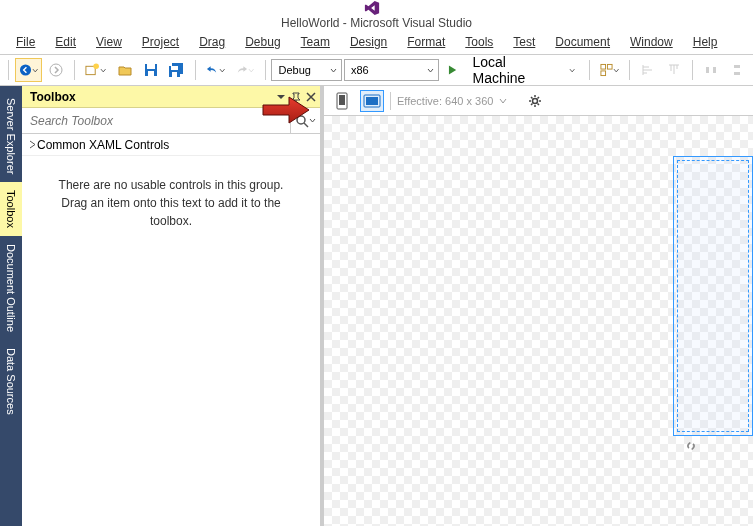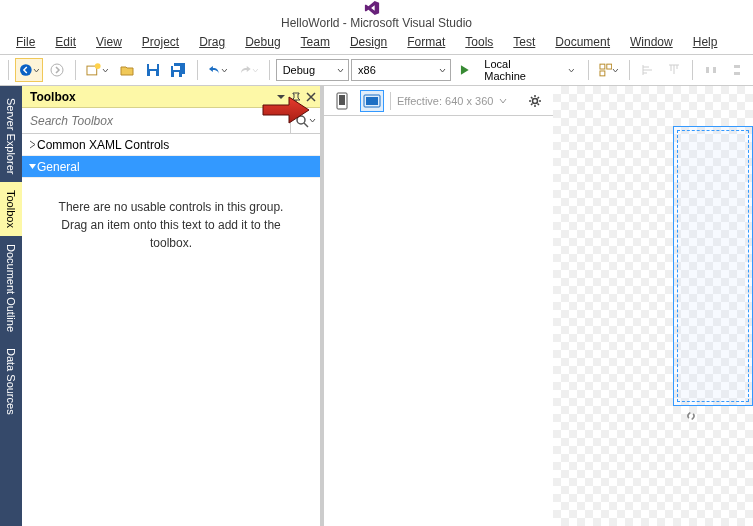--- a/index.html
+++ b/index.html
@@ -6,36 +6,36 @@
   html, body { width: 753px; height: 526px; overflow: hidden; background: #fff; }
   .title-bar { height: 30px; display: flex; align-items: center; padding: 0 8px; font-size: 12px; color: #444; flex-direction: column; }
   .vs-logo { width: 18px; height: 18px; margin-right: 10px; }
   .menu-bar { height: 24px; display: flex; align-items: center; padding: 0 6px; font-size: 12px; color: #333; }
   .menu-bar span { padding: 3px 10px; cursor: default; text-decoration: underline; }
   .toolbar { height: 32px; border-top: 1px solid #ccc; border-bottom: 1px solid #ccc; display: flex; align-items: center; padding: 0 4px; gap: 2px; font-size: 11px; }
   .tb-btn { height: 24px; min-width: 24px; display: flex; align-items: center; justify-content: center; border: 1px solid transparent; padding: 0 3px; }
   .tb-sep { width: 1px; height: 20px; background: #ccc; margin: 0 4px; }
   .tb-select { height: 22px; border: 1px solid #ababab; background: #fff; display: flex; align-items: center; padding: 0 4px 0 6px; font-size: 11px; }
   .tb-select svg { margin-left: 20px; }
-  .run-btn { height: 24px; border: 1px solid transparent; display: flex; align-items: center; padding: 0 6px; gap: 15px; font-size: 11px; }
+  .run-btn { height: 24px; border: 1px solid transparent; display: flex; align-items: center; padding: 0 6px; gap: 15px; font-size: 14px; }
   .main { display: flex; height: calc(526px - 30px - 24px - 32px); }
   .side-tabs { width: 22px; background: #35496a; display: flex; flex-direction: column; padding-top: 4px; }
   .side-tab { writing-mode: vertical-rl; color: #fff; font-size: 11px; padding: 8px 3px; cursor: default; display: flex; align-items: center; gap: 4px; }
   .side-tab.active { background: #fdf8a7; color: #000; }
   .toolbox-panel { width: 302px; border-right: 4px solid #ccc; display: flex; flex-direction: column; }
   .panel-header { height: 22px; background: #fdf8a7; border-bottom: 1px solid #d8d28b; display: flex; align-items: center; padding: 0 4px 0 8px; font-size: 12px; font-weight: 600; }
   .panel-header .spacer { flex: 1; }
   .panel-header svg { margin-left: 4px; cursor: pointer; }
   .search-row { height: 26px; border-bottom: 1px solid #ccc; display: flex; align-items: center; }
   .search-input { flex: 1; height: 24px; border: none; padding: 0 8px; font-size: 12px; color: #666; outline: none; font-style: italic; }
   .search-btn { width: 30px; height: 24px; border-left: 1px solid #ccc; display: flex; align-items: center; justify-content: center; }
   .group-row { height: 22px; display: flex; align-items: center; padding: 0 6px; font-size: 12px; border-bottom: 1px solid #eee; }
   .group-row.selected { background: #3399ff; color: #fff; }
   .empty-msg { padding: 20px 22px; font-size: 12px; color: #333; text-align: center; line-height: 1.5; }
-  .designer { flex: 1; position: relative; display: flex; flex-direction: row; }
+  .designer { flex: 1; position: relative; display: flex; flex-direction: column; }
   .designer-toolbar { height: 30px; border-bottom: 1px solid #ccc; display: flex; align-items: center; padding: 0 6px; gap: 6px; font-size: 11px; color: #999; }
   .dtb-btn { width: 24px; height: 22px; display: flex; align-items: center; justify-content: center; border: 1px solid transparent; }
   .dtb-btn.active { border-color: #3399ff; background: #e1eefb; }
   .canvas { flex: 1; position: relative; background-image:
      linear-gradient(45deg,#efefef 25%,transparent 25%,transparent 75%,#efefef 75%),
      linear-gradient(45deg,#efefef 25%,transparent 25%,transparent 75%,#efefef 75%);
      background-size: 16px 16px; background-position: 0 0, 8px 8px; background-color: #fff; overflow: hidden; }
   .artboard { position: absolute; right: 0; top: 40px; width: 80px; height: 280px; border: 1px solid #3399ff; background: rgba(200,220,255,0.15); }
   .artboard-inner { position: absolute; inset: 3px; border: 1px dashed #3399ff; }
   .chain-icon { position: absolute; right: 54px; top: 322px; }
@@ -234,26 +234,20 @@
             <path d="M1 2 L3.5 5 L6 2" stroke="#555" fill="none"></path>
           </svg>
       </div>
     </div>
     <div class="group-row">
       <svg width="9" height="9">
           <path d="M2 1 L7 4.5 L2 8" fill="none" stroke="#555"></path>
         </svg>
       <span>Common XAML Controls</span>
     </div>
-    <div class="group-row selected">
-      <svg width="9" height="9">
-          <path d="M1 2 L4.5 7 L8 2 Z" fill="#fff"></path>
-        </svg>
-      <span>General</span>
-    </div>
     <div class="empty-msg">There are no usable controls in this group. Drag an item onto this text to add it to the toolbox.</div>
   </div>
 
   <div class="designer">
     <div class="designer-toolbar">
       <div class="dtb-btn">
           <svg width="12" height="18">
             <rect x="1" y="1" width="10" height="16" rx="1" fill="none" stroke="#555"></rect>
             <rect x="3" y="3" width="6" height="10" fill="#555"></rect>
           </svg>

